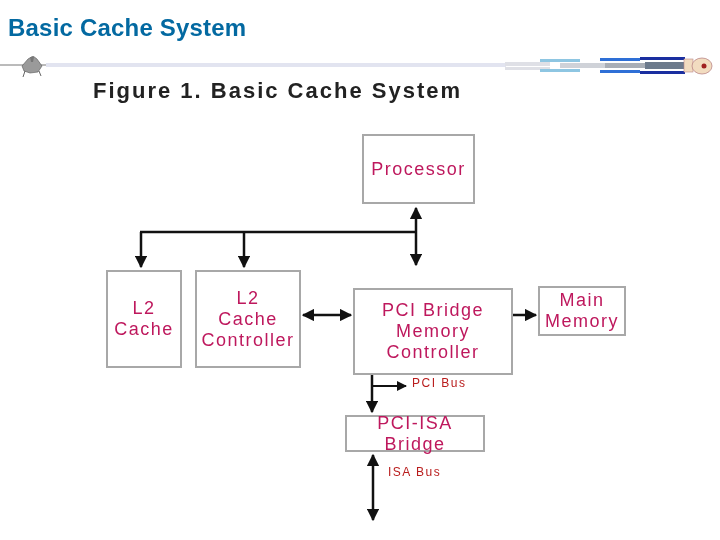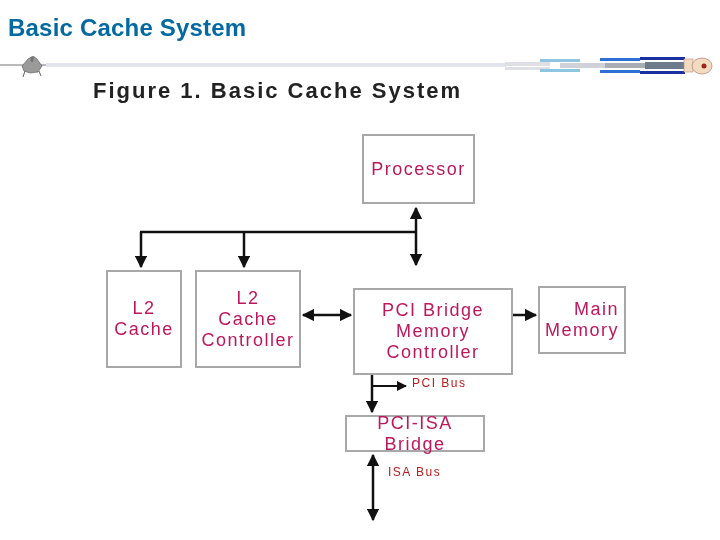--- a/index.html
+++ b/index.html
@@ -79,20 +79,20 @@
 Cache</div>
 
 <div class="box" style="left:195px; top:270px; width:106px; height:98px;">L2
 Cache
 Controller</div>
 
 <div class="box" style="left:353px; top:268px; width:160px; height:87px;margin-top:20px;">PCI Bridge
 Memory
 Controller</div>
 
-<div class="box" style="left:538px; top:286px; width:88px; height:68px;text-align:right;">Main
+<div class="box" style="left:538px; top:286px; width:88px; height:50px;">Main
 Memory</div>
 
 <div class="box" style="left:345px; top:415px; width:140px; height:37px;">PCI-ISA Bridge</div>
 
 <div class="lbl" style="left:412px; top:376px;">PCI Bus</div>
 
 <div class="lbl" style="left:388px; top:465px;">ISA Bus</div>
 
 </body></html>

